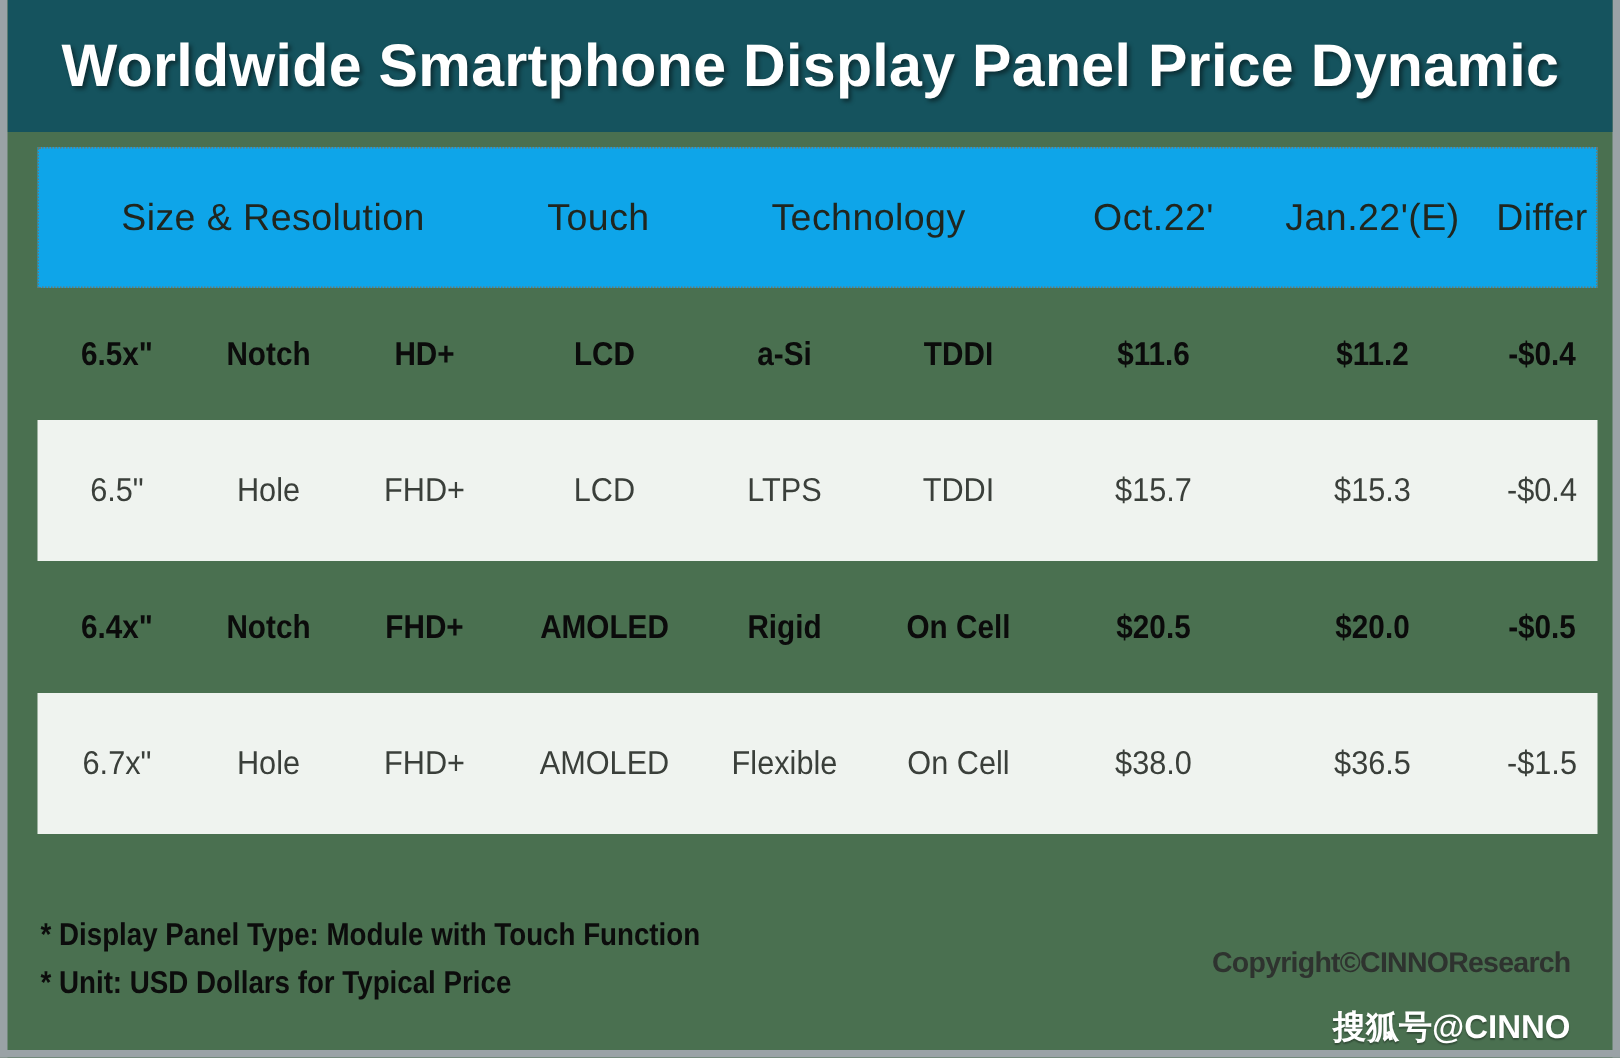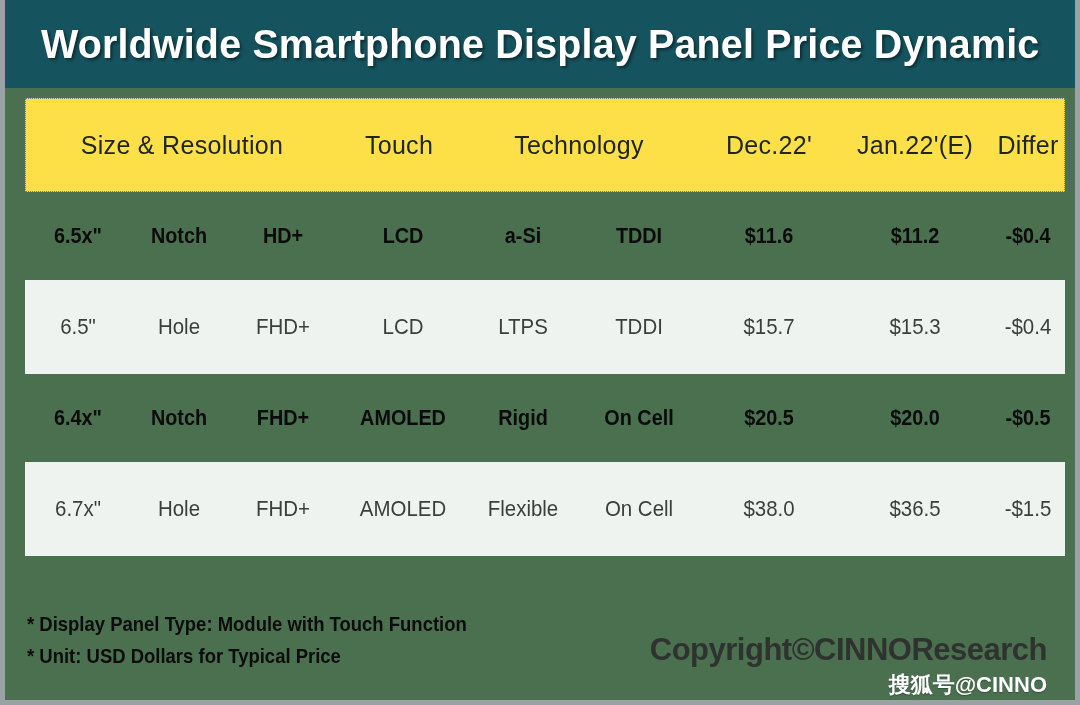--- a/index.html
+++ b/index.html
@@ -38,21 +38,21 @@
   .table{
     position:absolute;left:20px;top:98px;width:1040px;
   }
   .row{
     display:flex;align-items:center;
     width:1040px;
     box-sizing:border-box;
   }
   .row.header{
     height:94px;
-    background:#fde047;
+    background:#0ea5e9;
     outline:1px dotted #6d7a70;
     outline-offset:-1px;
   }
   .row.dark{
     height:72px;
     background:transparent;
     margin-top:8px;
   }
   .row.light{
     height:94px;
@@ -118,21 +118,21 @@
     line-height:32px;
     transform:scaleX(.88);
     transform-origin:left center;
     white-space:nowrap;
   }
 
   
   .copyright{
     position:absolute;right:28px;top:632px;
     color:#2b2b2b;
-    font-size:31px;
+    font-size:19px;
     font-weight:bold;
     letter-spacing:-0.5px;
     white-space:nowrap;
     opacity:.88;
   }
   .sohu{
     position:absolute;right:28px;top:670px;
     color:#ffffff;
     font-size:22px;
     font-weight:bold;
@@ -148,21 +148,21 @@
   <div class="titlebar">
     <div class="title-text">Worldwide Smartphone Display Panel Price Dynamic</div>
   </div>
 
   <div class="table">
 
     <div class="row header">
       <div class="cell h0">Size &amp; Resolution</div>
       <div class="cell h2">Touch</div>
       <div class="cell h1">Technology</div>
-      <div class="cell h3">Dec.22'</div>
+      <div class="cell h3">Oct.22'</div>
       <div class="cell h4">Jan.22'(E)</div>
       <div class="cell h5">Differ</div>
     </div>
 
     <div class="row dark">
       <div class="cell c0">6.5x"</div>
       <div class="cell c1">Notch</div>
       <div class="cell c2">HD+</div>
       <div class="cell c3">LCD</div>
       <div class="cell c4">a-Si</div>

